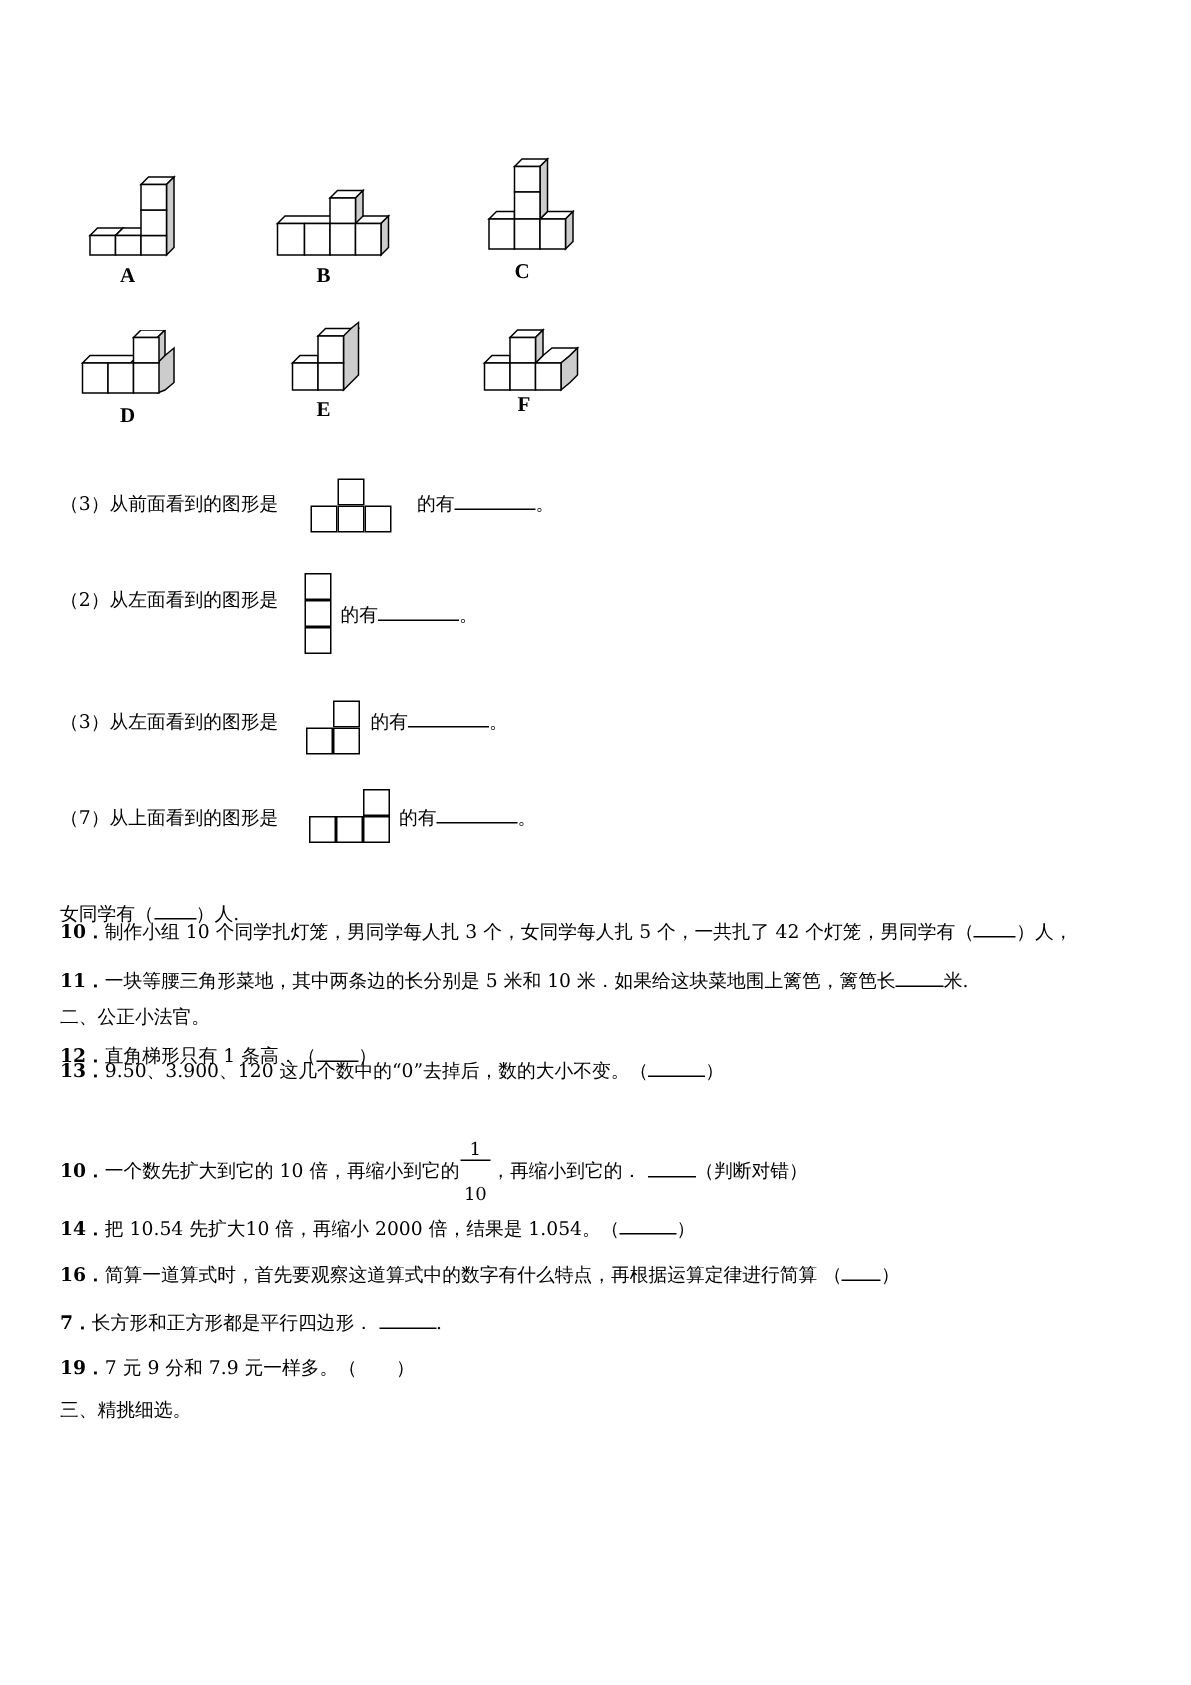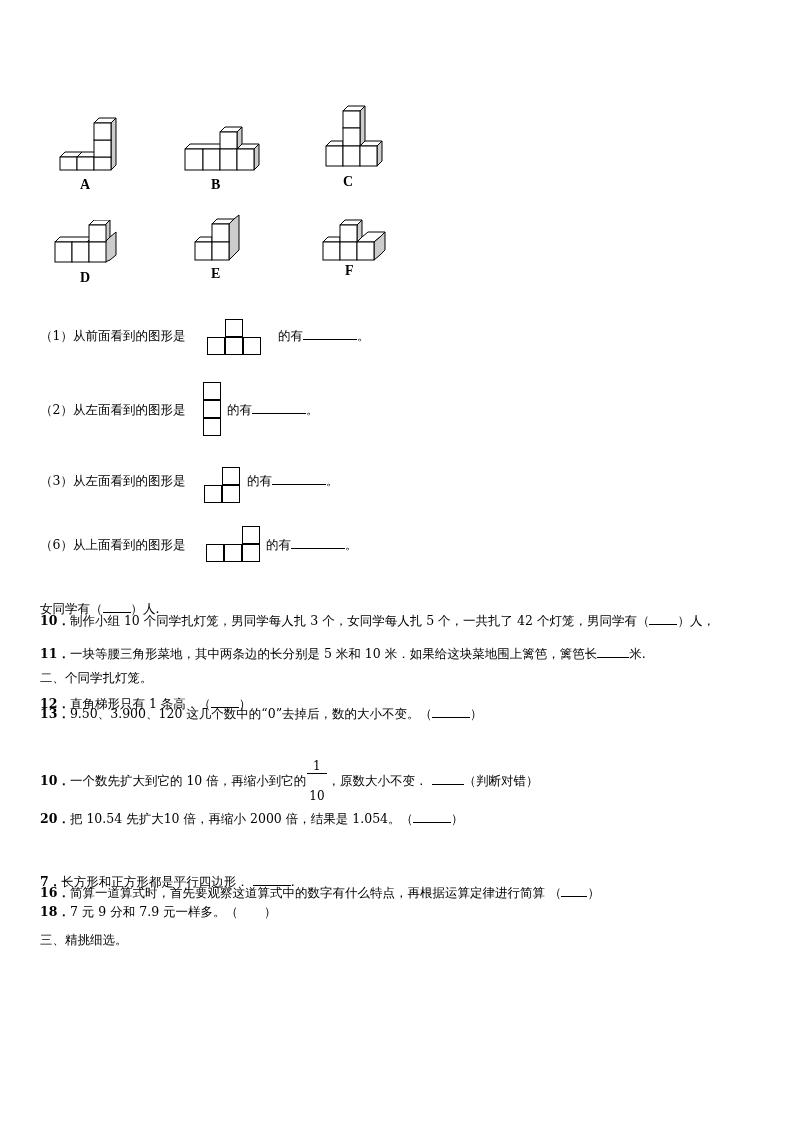--- a/index.html
+++ b/index.html
@@ -103,33 +103,33 @@
     <polygon points="54,27 60,22 65,17 65,35 60,40 54,45" fill="#ccc"></polygon>
     <rect x="20" y="10" width="17" height="17"></rect>
     <rect x="3" y="27" width="17" height="18"></rect>
     <rect x="20" y="27" width="17" height="18"></rect>
     <rect x="37" y="27" width="17" height="18"></rect>
   </g>
 </svg>
 <div class="fig-label" style="left:345px;top:263px">F</div>
 
 <div class="line" style="top:327px">
-  <span>（1）从前面看到的图形是</span>
+  <span>（3）从前面看到的图形是</span>
 </div>
 <div class="mini" style="left:207px;top:319px">
   <div class="sq" style="left:0;top:18px"></div>
   <div class="sq" style="left:18px;top:18px"></div>
   <div class="sq" style="left:36px;top:18px"></div>
   <div class="sq" style="left:18px;top:0"></div>
 </div>
 <div class="line" style="left:278px;top:327px">
   <span>的有</span><span class="blank" style="width:54px"></span><span>。</span>
 </div>
 
-<div class="line" style="top:401px">
+<div class="line" style="top:391px">
   <span>（2）从左面看到的图形是</span>
 </div>
 <div class="mini" style="left:203px;top:382px">
   <div class="sq" style="left:0;top:0"></div>
   <div class="sq" style="left:0;top:18px"></div>
   <div class="sq" style="left:0;top:36px"></div>
 </div>
 <div class="line" style="left:227px;top:401px">
   <span>的有</span><span class="blank" style="width:54px"></span><span>。</span>
 </div>
@@ -140,21 +140,21 @@
 <div class="mini" style="left:204px;top:467px">
   <div class="sq" style="left:0;top:18px"></div>
   <div class="sq" style="left:18px;top:18px"></div>
   <div class="sq" style="left:18px;top:0"></div>
 </div>
 <div class="line" style="left:247px;top:472px">
   <span>的有</span><span class="blank" style="width:54px"></span><span>。</span>
 </div>
 
 <div class="line" style="top:536px">
-  <span>（6）从上面看到的图形是</span>
+  <span>（7）从上面看到的图形是</span>
 </div>
 <div class="mini" style="left:206px;top:526px">
   <div class="sq" style="left:0;top:18px"></div>
   <div class="sq" style="left:18px;top:18px"></div>
   <div class="sq" style="left:36px;top:18px"></div>
   <div class="sq" style="left:36px;top:0"></div>
 </div>
 <div class="line" style="left:266px;top:536px">
   <span>的有</span><span class="blank" style="width:54px"></span><span>。</span>
 </div>
@@ -163,43 +163,43 @@
   <span class="b">10．</span><span>制作小组 10 个同学扎灯笼，男同学每人扎 3 个，女同学每人扎 5 个，一共扎了 42 个灯笼，男同学有（</span><span class="blank" style="width:28px"></span><span>）人，</span>
 </div>
 <div class="line" style="top:600px">
   <span>女同学有（</span><span class="blank" style="width:28px"></span><span>）人.</span>
 </div>
 
 <div class="line" style="top:645px">
   <span class="b">11．</span><span>一块等腰三角形菜地，其中两条边的长分别是 5 米和 10 米．如果给这块菜地围上篱笆，篱笆长</span><span class="blank" style="width:32px"></span><span>米.</span>
 </div>
 
-<div class="line" style="top:669px">二、个同学扎灯笼。</div>
+<div class="line" style="top:669px">二、公正小法官。</div>
 
 <div class="line" style="top:695px">
   <span class="b">12．</span><span>直角梯形只有 1 条高．（</span><span class="blank" style="width:28px"></span><span>）</span>
 </div>
 
 <div class="line" style="top:705px">
   <span class="b">13．</span><span>9.50、3.900、120 这几个数中的“0”去掉后，数的大小不变。（</span><span class="blank" style="width:38px"></span><span>）</span>
 </div>
 
 <div class="line" style="top:760px;line-height:30px">
-  <span class="b">10．</span><span>一个数先扩大到它的 10 倍，再缩小到它的</span><span class="frac"><span class="n">1</span><span class="d">10</span></span><span>，原数大小不变．</span>&nbsp;<span class="blank" style="width:32px"></span><span>（判断对错）</span>
+  <span class="b">10．</span><span>一个数先扩大到它的 10 倍，再缩小到它的</span><span class="frac"><span class="n">1</span><span class="d">10</span></span><span>，再缩小到它的．</span>&nbsp;<span class="blank" style="width:32px"></span><span>（判断对错）</span>
 </div>
 
 <div class="line" style="top:810px">
-  <span class="b">20．</span><span>把 10.54 先扩大10 倍，再缩小 2000 倍，结果是 1.054。（</span><span class="blank" style="width:38px"></span><span>）</span>
-</div>
-
-<div class="line" style="top:884px">
+  <span class="b">14．</span><span>把 10.54 先扩大10 倍，再缩小 2000 倍，结果是 1.054。（</span><span class="blank" style="width:38px"></span><span>）</span>
+</div>
+
+<div class="line" style="top:841px">
   <span class="b">16．</span><span>简算一道算式时，首先要观察这道算式中的数字有什么特点，再根据运算定律进行简算 （</span><span class="blank" style="width:26px"></span><span>）</span>
 </div>
 
 <div class="line" style="top:873px">
   <span class="b">7．</span><span>长方形和正方形都是平行四边形．</span>&nbsp;<span class="blank" style="width:38px"></span><span>.</span>
 </div>
 
 <div class="line" style="top:903px">
-  <span class="b">18．</span><span>7 元 9 分和 7.9 元一样多。（</span><span style="display:inline-block;width:26px"></span><span>）</span>
+  <span class="b">19．</span><span>7 元 9 分和 7.9 元一样多。（</span><span style="display:inline-block;width:26px"></span><span>）</span>
 </div>
 
 <div class="line" style="top:931px">三、精挑细选。</div>
 
 </body></html>

